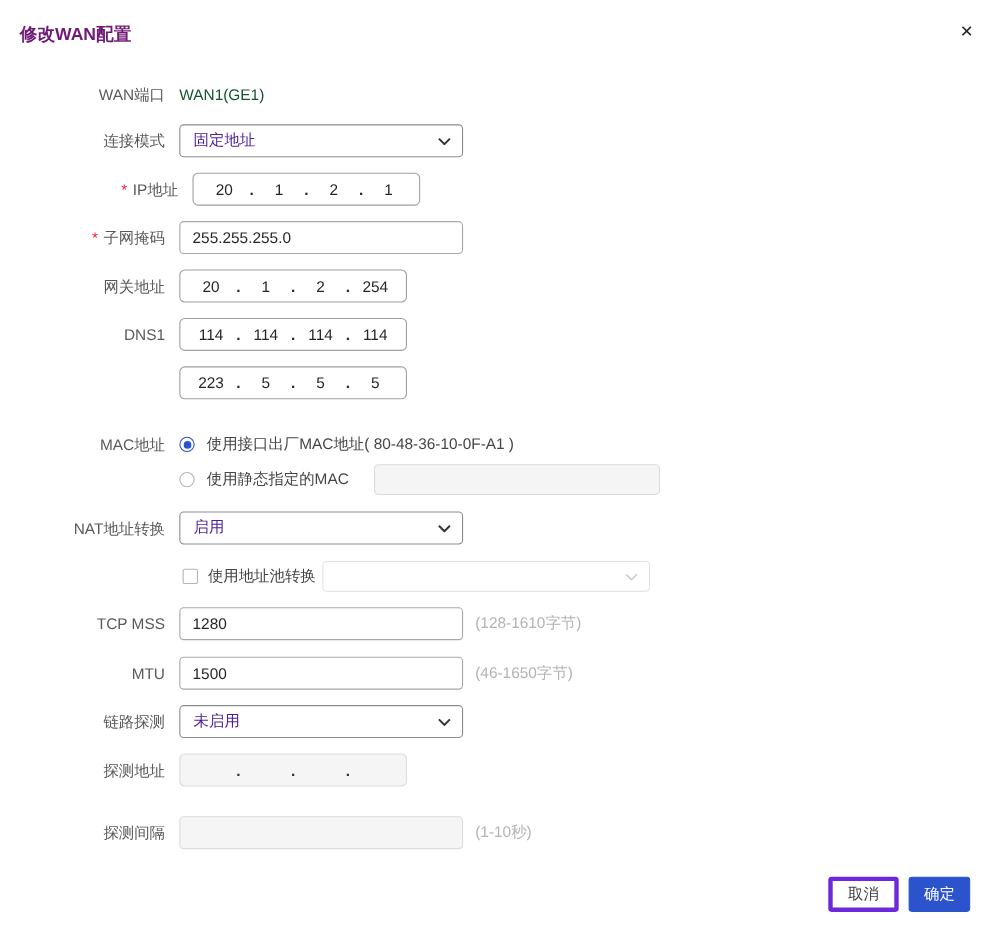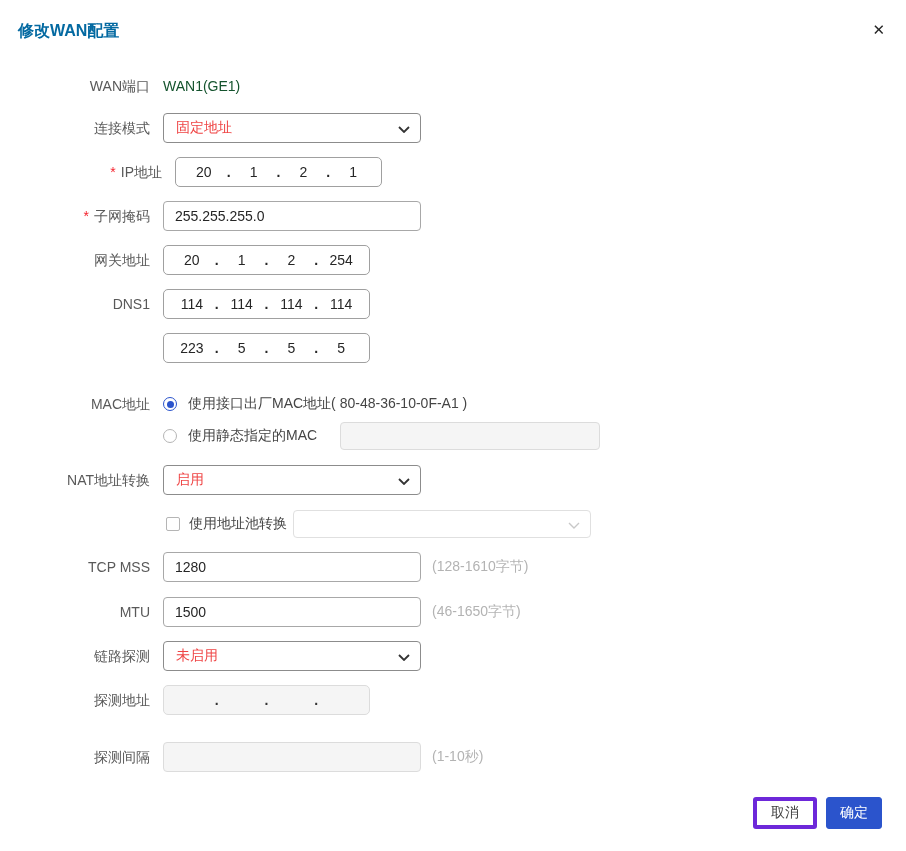--- a/index.html
+++ b/index.html
@@ -1,32 +1,32 @@
 <!DOCTYPE html>
 <html><head>
 <meta charset="utf-8">
 <style>
   * { margin:0; padding:0; box-sizing:border-box; }
   html,body { background:#fff; }
   body { font-family:"Liberation Sans","DejaVu Sans",sans-serif; }
   .dialog { position:relative; width:906px; height:851px; background:#fff; overflow:hidden; }
 
-  .dlg-title { position:absolute; left:18px; top:21px; font-size:16px; font-weight:600; color:#0369a1; }
+  .dlg-title { position:absolute; left:18px; top:21px; font-size:16px; font-weight:600; color:#701a75; }
   .dlg-close { position:absolute; right:21px; top:21px; font-size:15px; color:#262626; cursor:pointer; line-height:18px; }
 
   .row { position:absolute; left:0; width:906px; height:30px; }
   .lbl { position:absolute; left:0; top:0; width:150px; text-align:right; font-size:14px; color:#595959; line-height:30px; white-space:nowrap; }
   .req { color:#f5222d; margin-right:5px; font-size:14px; }
   .ctrl { position:absolute; left:163px; top:0; display:flex; align-items:center; }
 
   .static-val { font-size:14px; color:#14532d; line-height:30px; }
 
   .select { width:258px; height:30px; border:1px solid #8c8c8c; border-radius:4px; background:#fff;
             display:flex; align-items:center; padding:0 10px 0 12px; cursor:pointer; }
-  .select .val { flex:1; font-size:14px; color:#ef4444; }
+  .select .val { flex:1; font-size:14px; color:#4c1d95; }
 
   .txt { width:258px; height:30px; border:1px solid #a8a8a8; border-radius:4px; background:#fff;
          font-size:14px; color:#262626; line-height:28px; padding:0 11px; }
 
   .ip { width:207px; height:30px; border:1px solid #a0a0a0; border-radius:5px; background:#fff;
         display:flex; align-items:center; font-size:14px; color:#262626; padding:12px 6px; }
   .ip .oct { flex:1; text-align:center; }
   .ip .sep { width:6px; text-align:center; font-weight:700; color:#262626; }
 
   .disabled { background:#f5f5f5 !important; border-color:#dcdcdc !important; color:#8c8c8c !important; }

